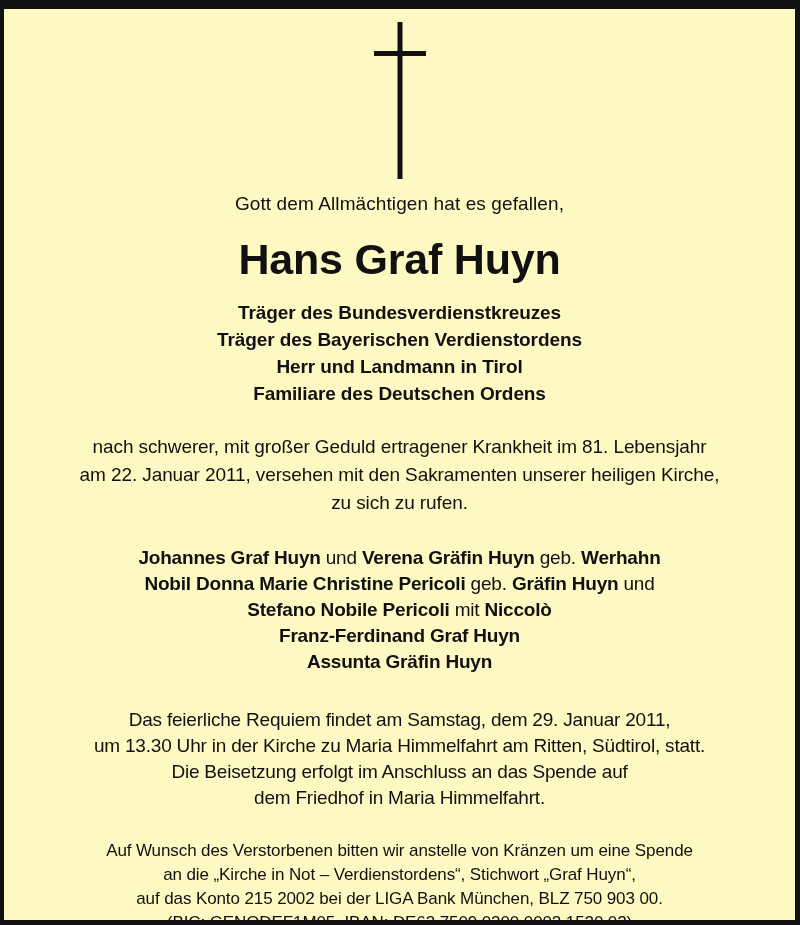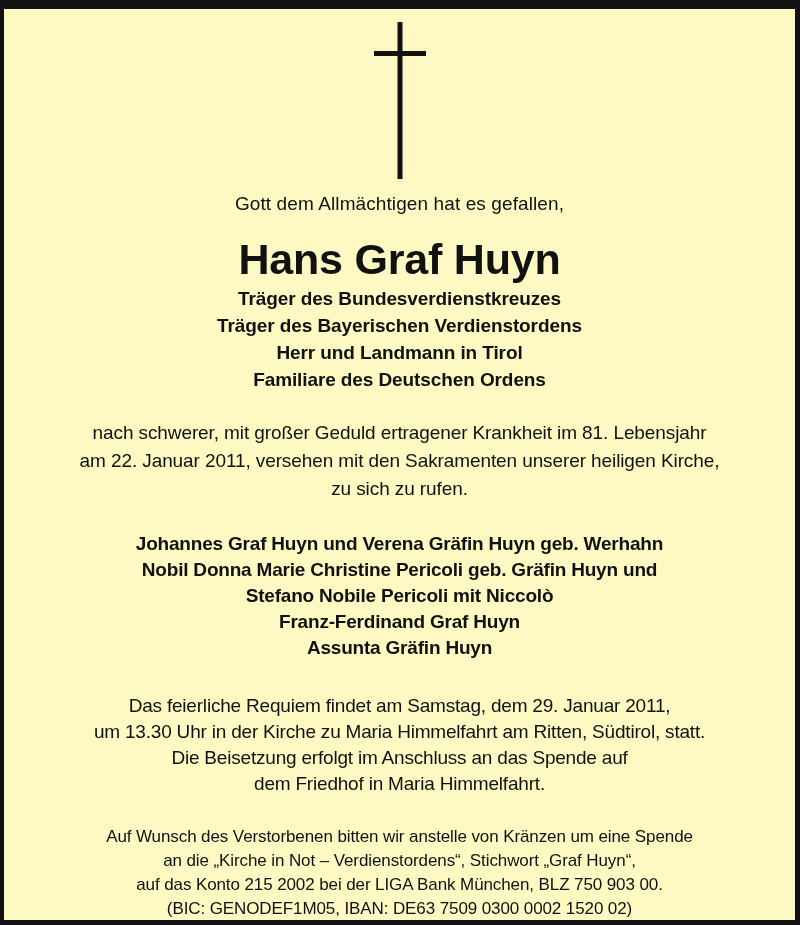--- a/index.html
+++ b/index.html
@@ -76,20 +76,21 @@
 
   .deceased-name {
     font-size: 43px;
     line-height: 52px;
     font-weight: 700;
     letter-spacing: -0.2px;
     margin-top: 16px;
   }
 
   .honors {
+    margin-top: 14px;
   }
   .honors .line {
     font-size: 19px;
     line-height: 27px;
     font-weight: 700;
     letter-spacing: -0.1px;
   }
 
   .death-paragraph {
     margin-top: 26px;
@@ -104,21 +105,21 @@
   .family {
     margin-top: 28px;
   }
   .family .line {
     font-size: 19px;
     line-height: 26px;
     font-weight: 700;
     letter-spacing: -0.2px;
   }
   .family .line .reg {
-    font-weight: 700;
+    font-weight: 400;
   }
 
   .requiem {
     margin-top: 32px;
     text-align: center;
   }
   .requiem .line {
     font-size: 19px;
     line-height: 26px;
     font-weight: 400;

